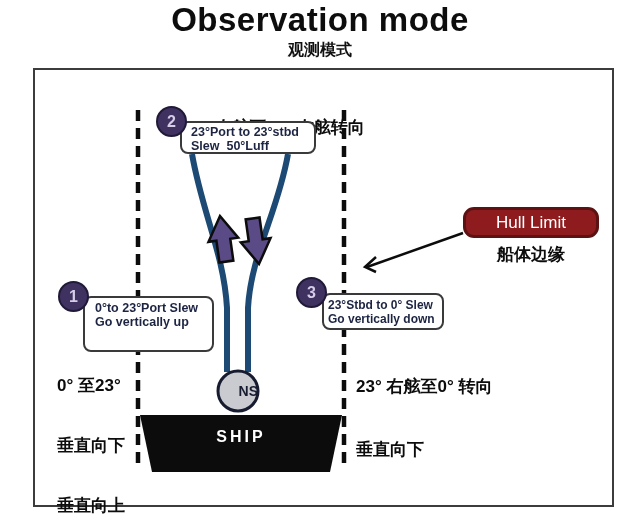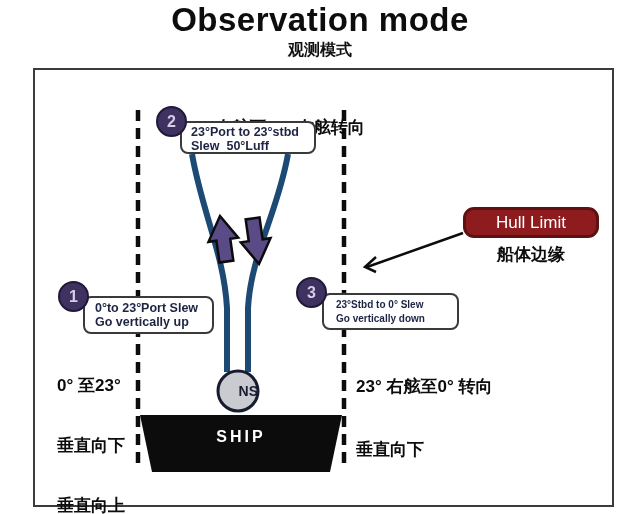--- a/index.html
+++ b/index.html
@@ -62,23 +62,23 @@
   .callout-box {
     box-sizing: border-box;
     background: #ffffff;
     border: 2px solid #3a3a3a;
     border-radius: 8px;
     color: #1c2442;
     font-weight: 700;
     z-index: 2;
   }
   .co-line { white-space: pre; }
-  .box-1 { left: 83px;  top: 296px; width: 131px; height: 38px; padding: 3px 0 4px 10px; font-size: 12.5px; line-height: 14px; }
+  .box-1 { left: 83px;  top: 296px; width: 131px; height: 56px; padding: 3px 0 4px 10px; font-size: 12.5px; line-height: 14px; }
   .box-2 { left: 180px; top: 121px; width: 136px; height: 33px; padding: 2px 0 0 9px;  font-size: 12.5px; line-height: 14px; }
-  .box-3 { left: 322px; top: 293px; width: 137px; height: 37px; padding: 3px 0 0 12px;  font-size: 10px;   line-height: 14px; }
+  .box-3 { left: 322px; top: 293px; width: 122px; height: 37px; padding: 3px 0 0 4px;  font-size: 12px;   line-height: 14px; }
 
   .badge {
     box-sizing: border-box;
     width: 31px; height: 31px;
     border-radius: 50%;
     background: #3f3160;
     border: 2px solid #201a38;
     color: #d6cde8;
     font-size: 16px; font-weight: 800;
     text-align: center; line-height: 27px;

